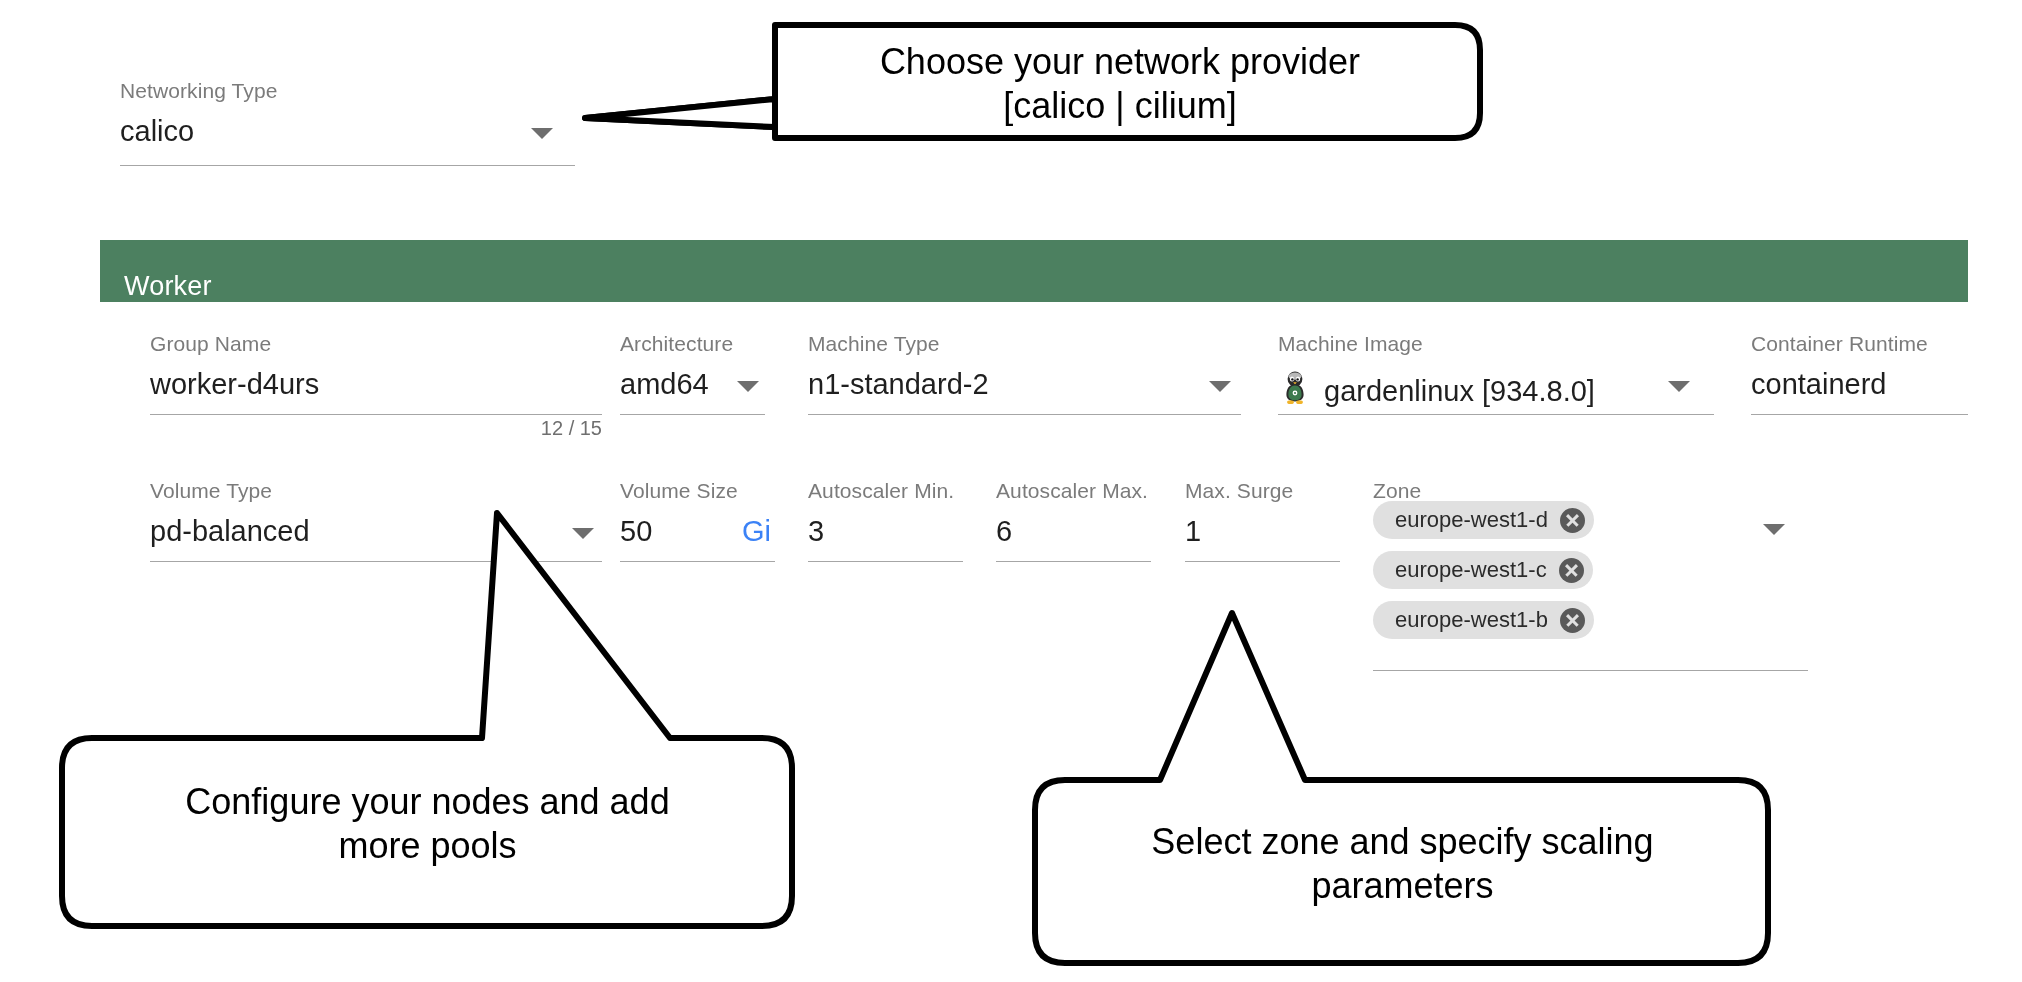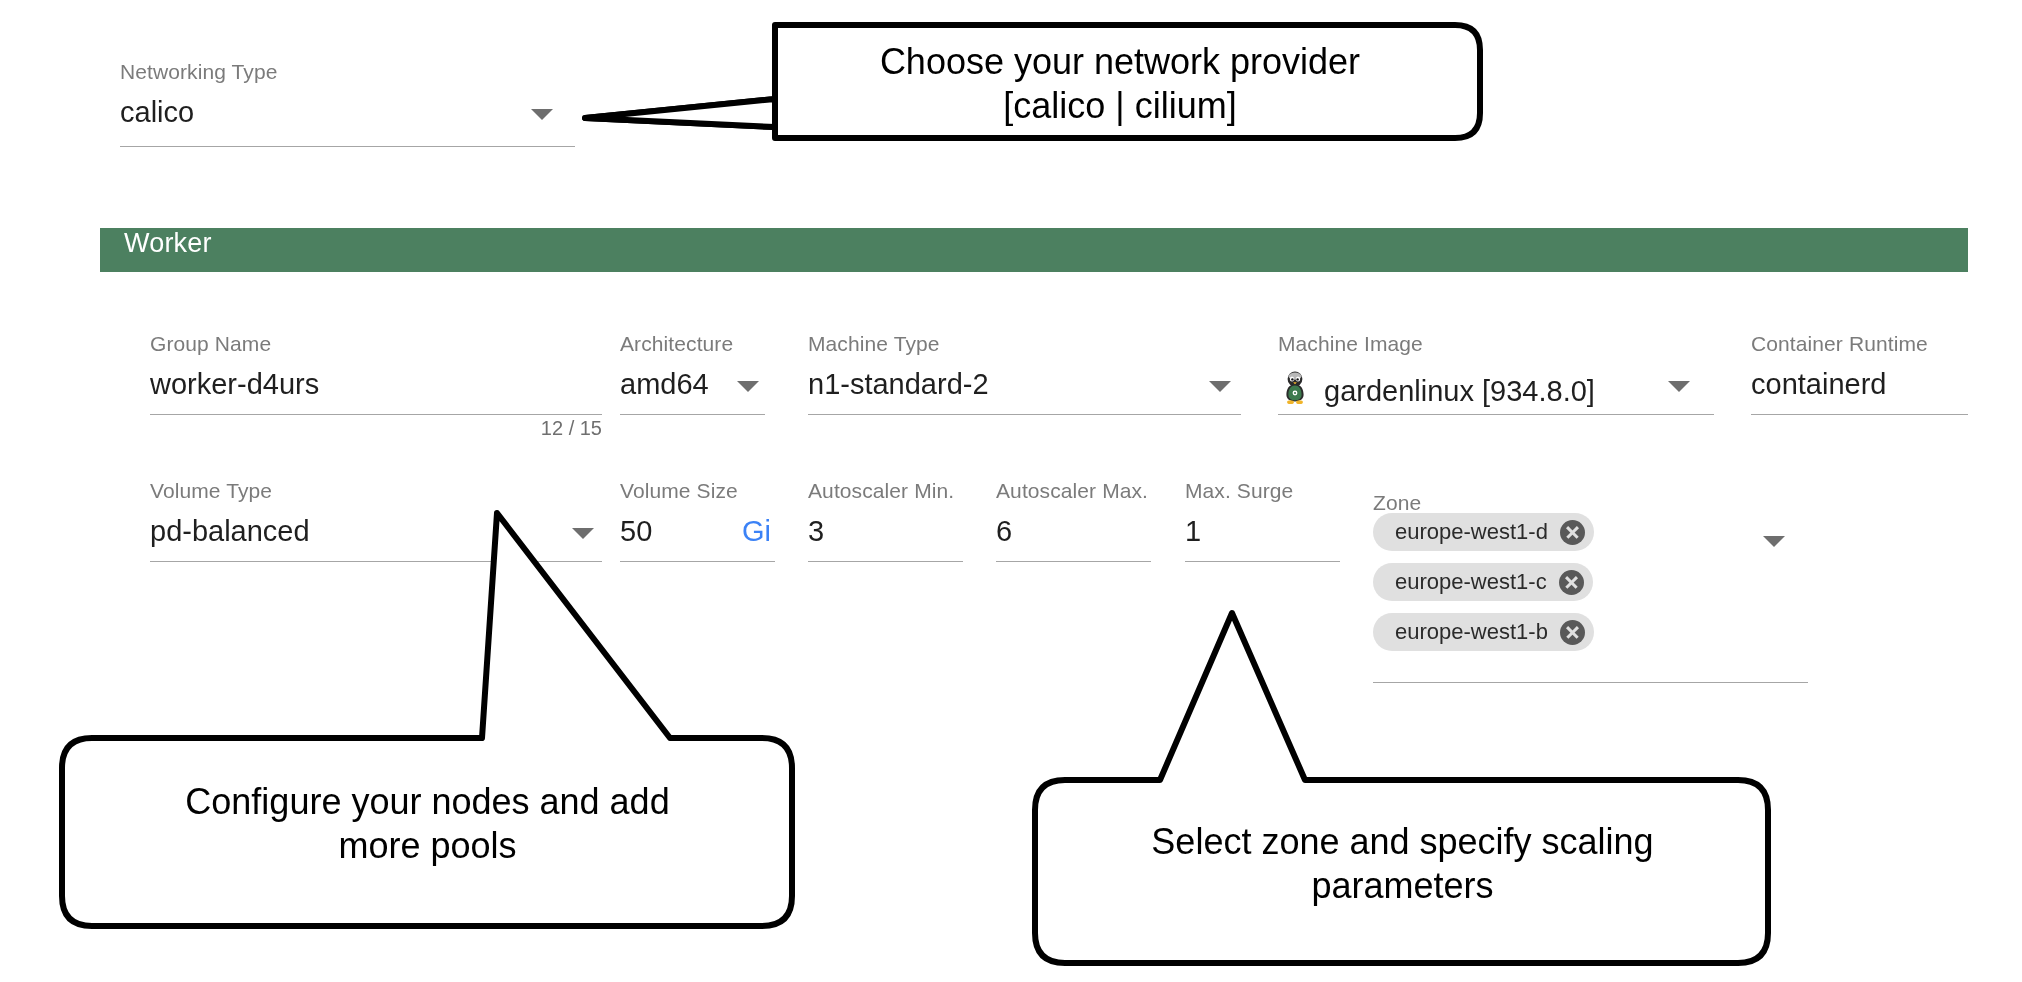--- a/index.html
+++ b/index.html
@@ -80,26 +80,27 @@
   }
 
   
   #worker-panel {
     position: absolute;
     left: 100px;
     top: 228px;
     width: 1868px;
   }
   #worker-header {
-    height: 44px;
+    height: 62px;
     background: #4c8060;
     display: flex;
-    align-items: flex-start;
+    align-items: flex-end;
     padding-left: 24px;
     box-sizing: border-box;
+    margin-top: 12px;
   }
   #worker-header-title {
     color: #ffffff;
     font-size: 27px;
     letter-spacing: .2px;
   }
 
   
   .chip {
     display: inline-flex;
@@ -163,21 +164,21 @@
     margin-right: 12px;
     position: relative;
     top: 4px;
   }
 </style>
 </head>
 <body>
 
 <div id="stage">
 
-  <div class="field" style="left:120px; top:61px; width:455px;">
+  <div class="field" style="left:120px; top:80px; width:455px;">
     <div class="field-label">Networking Type</div>
     <div class="field-value-row">
       <span class="field-value">calico</span>
       <span class="caret" style="right:22px; top:14px;"></span>
       <span class="field-underline" style="bottom:-18px;"></span>
     </div>
   </div>
 
   <div id="worker-panel">
     <div id="worker-header" style="background: rgb(76, 128, 96);">
@@ -289,21 +290,21 @@
   </div>
 
   <div class="field" style="left:1185px; top:480px; width:155px;">
     <div class="field-label">Max. Surge</div>
     <div class="field-value-row">
       <span class="field-value">1</span>
       <span class="field-underline" style="bottom:-14px;"></span>
     </div>
   </div>
 
-  <div class="field" style="left:1373px; top:492px; width:435px;">
+  <div class="field" style="left:1373px; top:480px; width:435px;">
     <div class="field-label">Zone</div>
     <div style="position:relative; padding-bottom:20px;">
       <div>
         <div class="chip">
           <span class="chip-label">europe-west1-d</span>
           <span class="chip-remove"></span>
         </div>
         <div style="height:0"></div>
         <div class="chip">
           <span class="chip-label">europe-west1-c</span>

